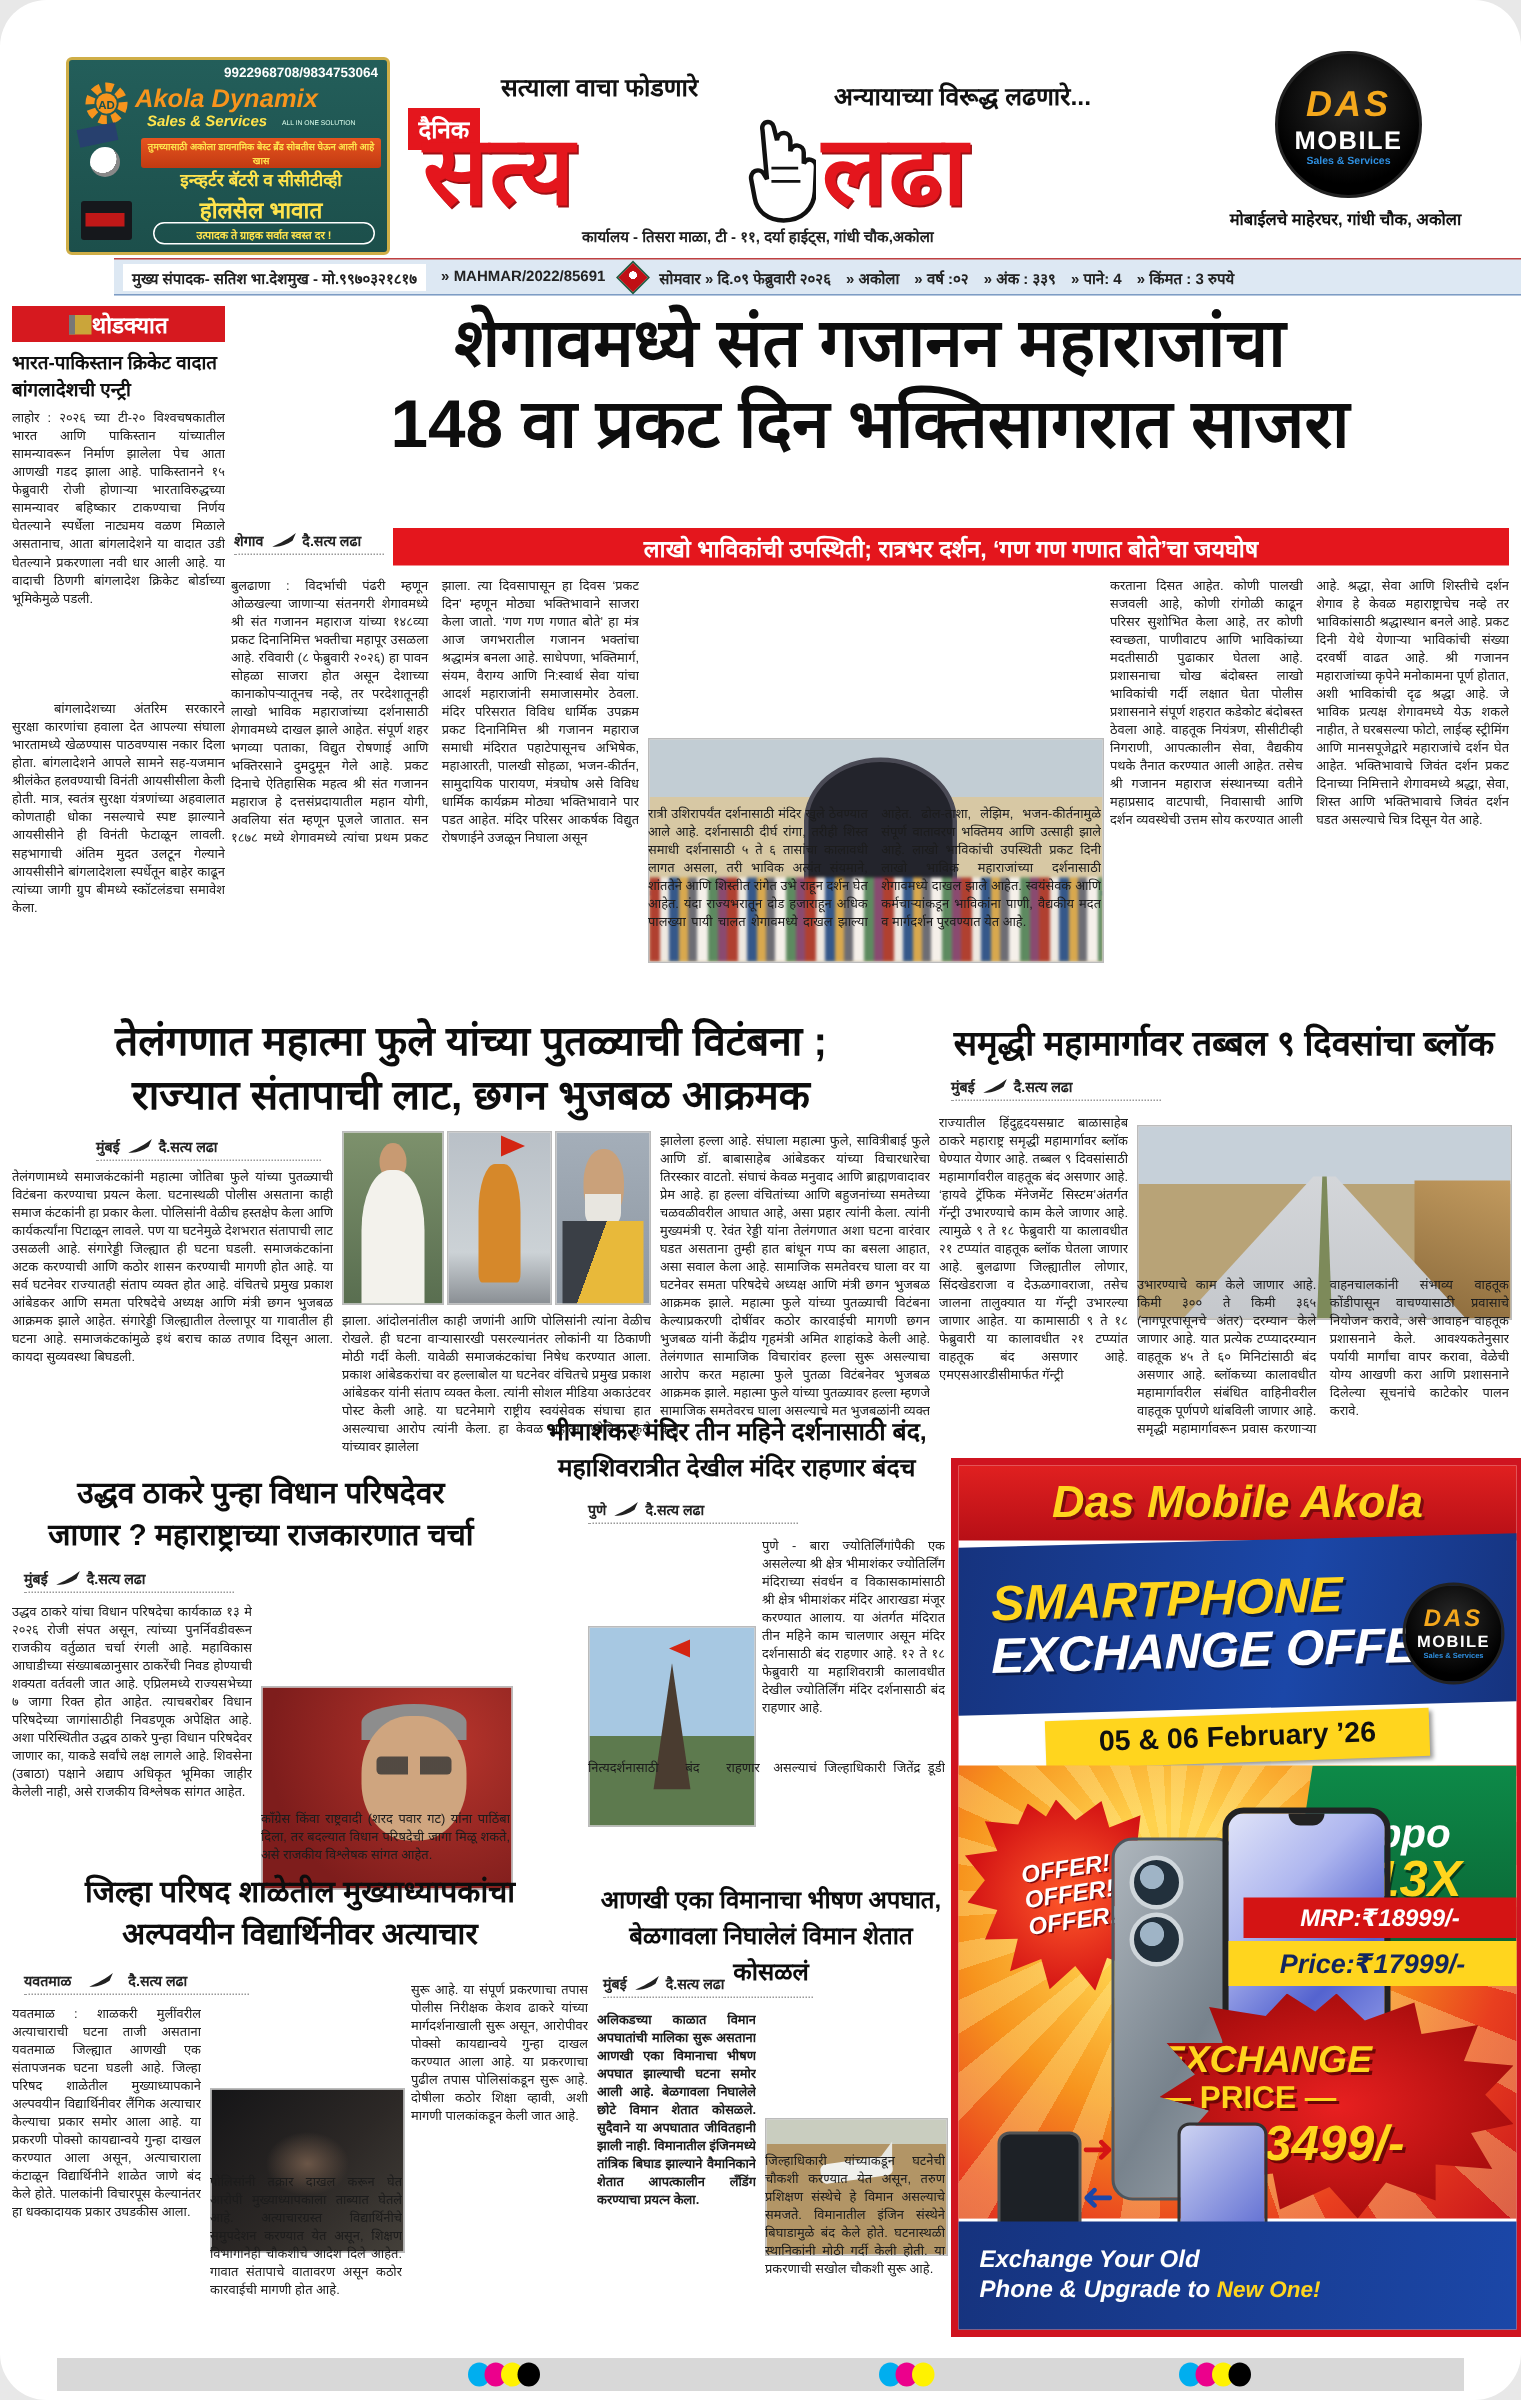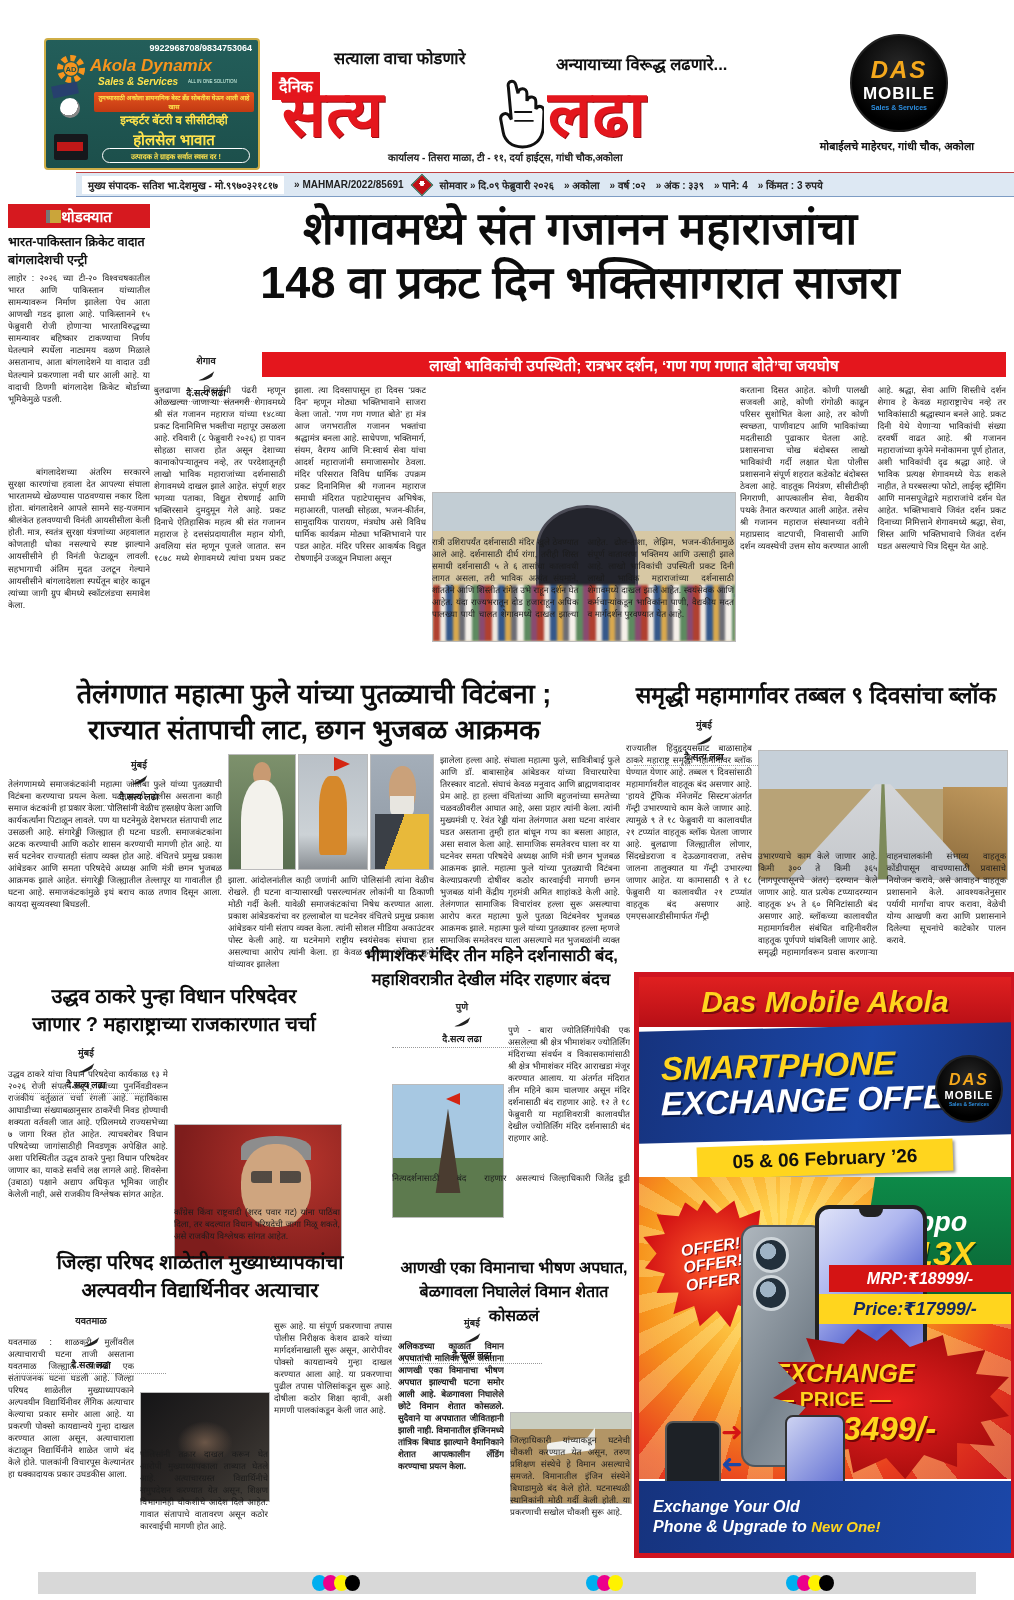--- a/index.html
+++ b/index.html
@@ -1,23 +1,23 @@
 <!DOCTYPE html>
 <html><head>
 <meta charset="utf-8">
 <style>
   html,body{margin:0;padding:0;background:#e8e8e8;}
   .page{position:relative;width:1014px;height:1600px;background:#fff;margin:0 auto;
-        font-family:"Liberation Sans","DejaVu Sans",sans-serif;overflow:hidden;color:#111;}
+        font-family:"Liberation Sans","DejaVu Sans",sans-serif;overflow:hidden;color:#111;border-radius:31px;}
   .s{position:absolute;}
   .body-txt{font-size:8.6px;line-height:1.4;color:#1c1c1c;overflow:hidden;text-align:justify;}
   .cols2{column-count:2;column-gap:9px;}
   .hl{font-weight:900;color:#0d0d0d;text-align:center;white-space:pre-line;}
   .byline{display:flex;align-items:center;gap:4px;font-size:9.5px;font-weight:700;color:#222;
-          border-bottom:1px dotted #999;padding-bottom:2px;flex-direction:column;}
+          border-bottom:1px dotted #999;padding-bottom:2px;}
   .byline .pen{width:18px;height:11px;flex:none;}
   .photo{overflow:hidden;position:relative;border:1px solid #bbb;}
   
   .ad-akola{background:linear-gradient(#235e5a,#1c4f4b);border:2px solid #cfae47;border-radius:4px;}
   .akola-phone{position:absolute;top:3px;right:6px;color:#fff;font-size:9px;font-weight:700;}
   .akola-brand{position:absolute;top:16px;left:44px;color:#f7941d;font-size:17px;font-weight:900;font-style:italic;}
   .akola-sub{position:absolute;top:36px;left:52px;color:#ffe34d;font-size:10px;font-weight:700;font-style:italic;}
   .akola-tag{position:absolute;top:39px;left:142px;color:#dfe;font-size:4.5px;}
   .akola-band{position:absolute;top:52px;left:48px;right:4px;background:linear-gradient(#e6541f,#c23a12);
               color:#ffe34d;font-size:6.3px;font-weight:700;text-align:center;padding:1px 2px;border-radius:2px;}

